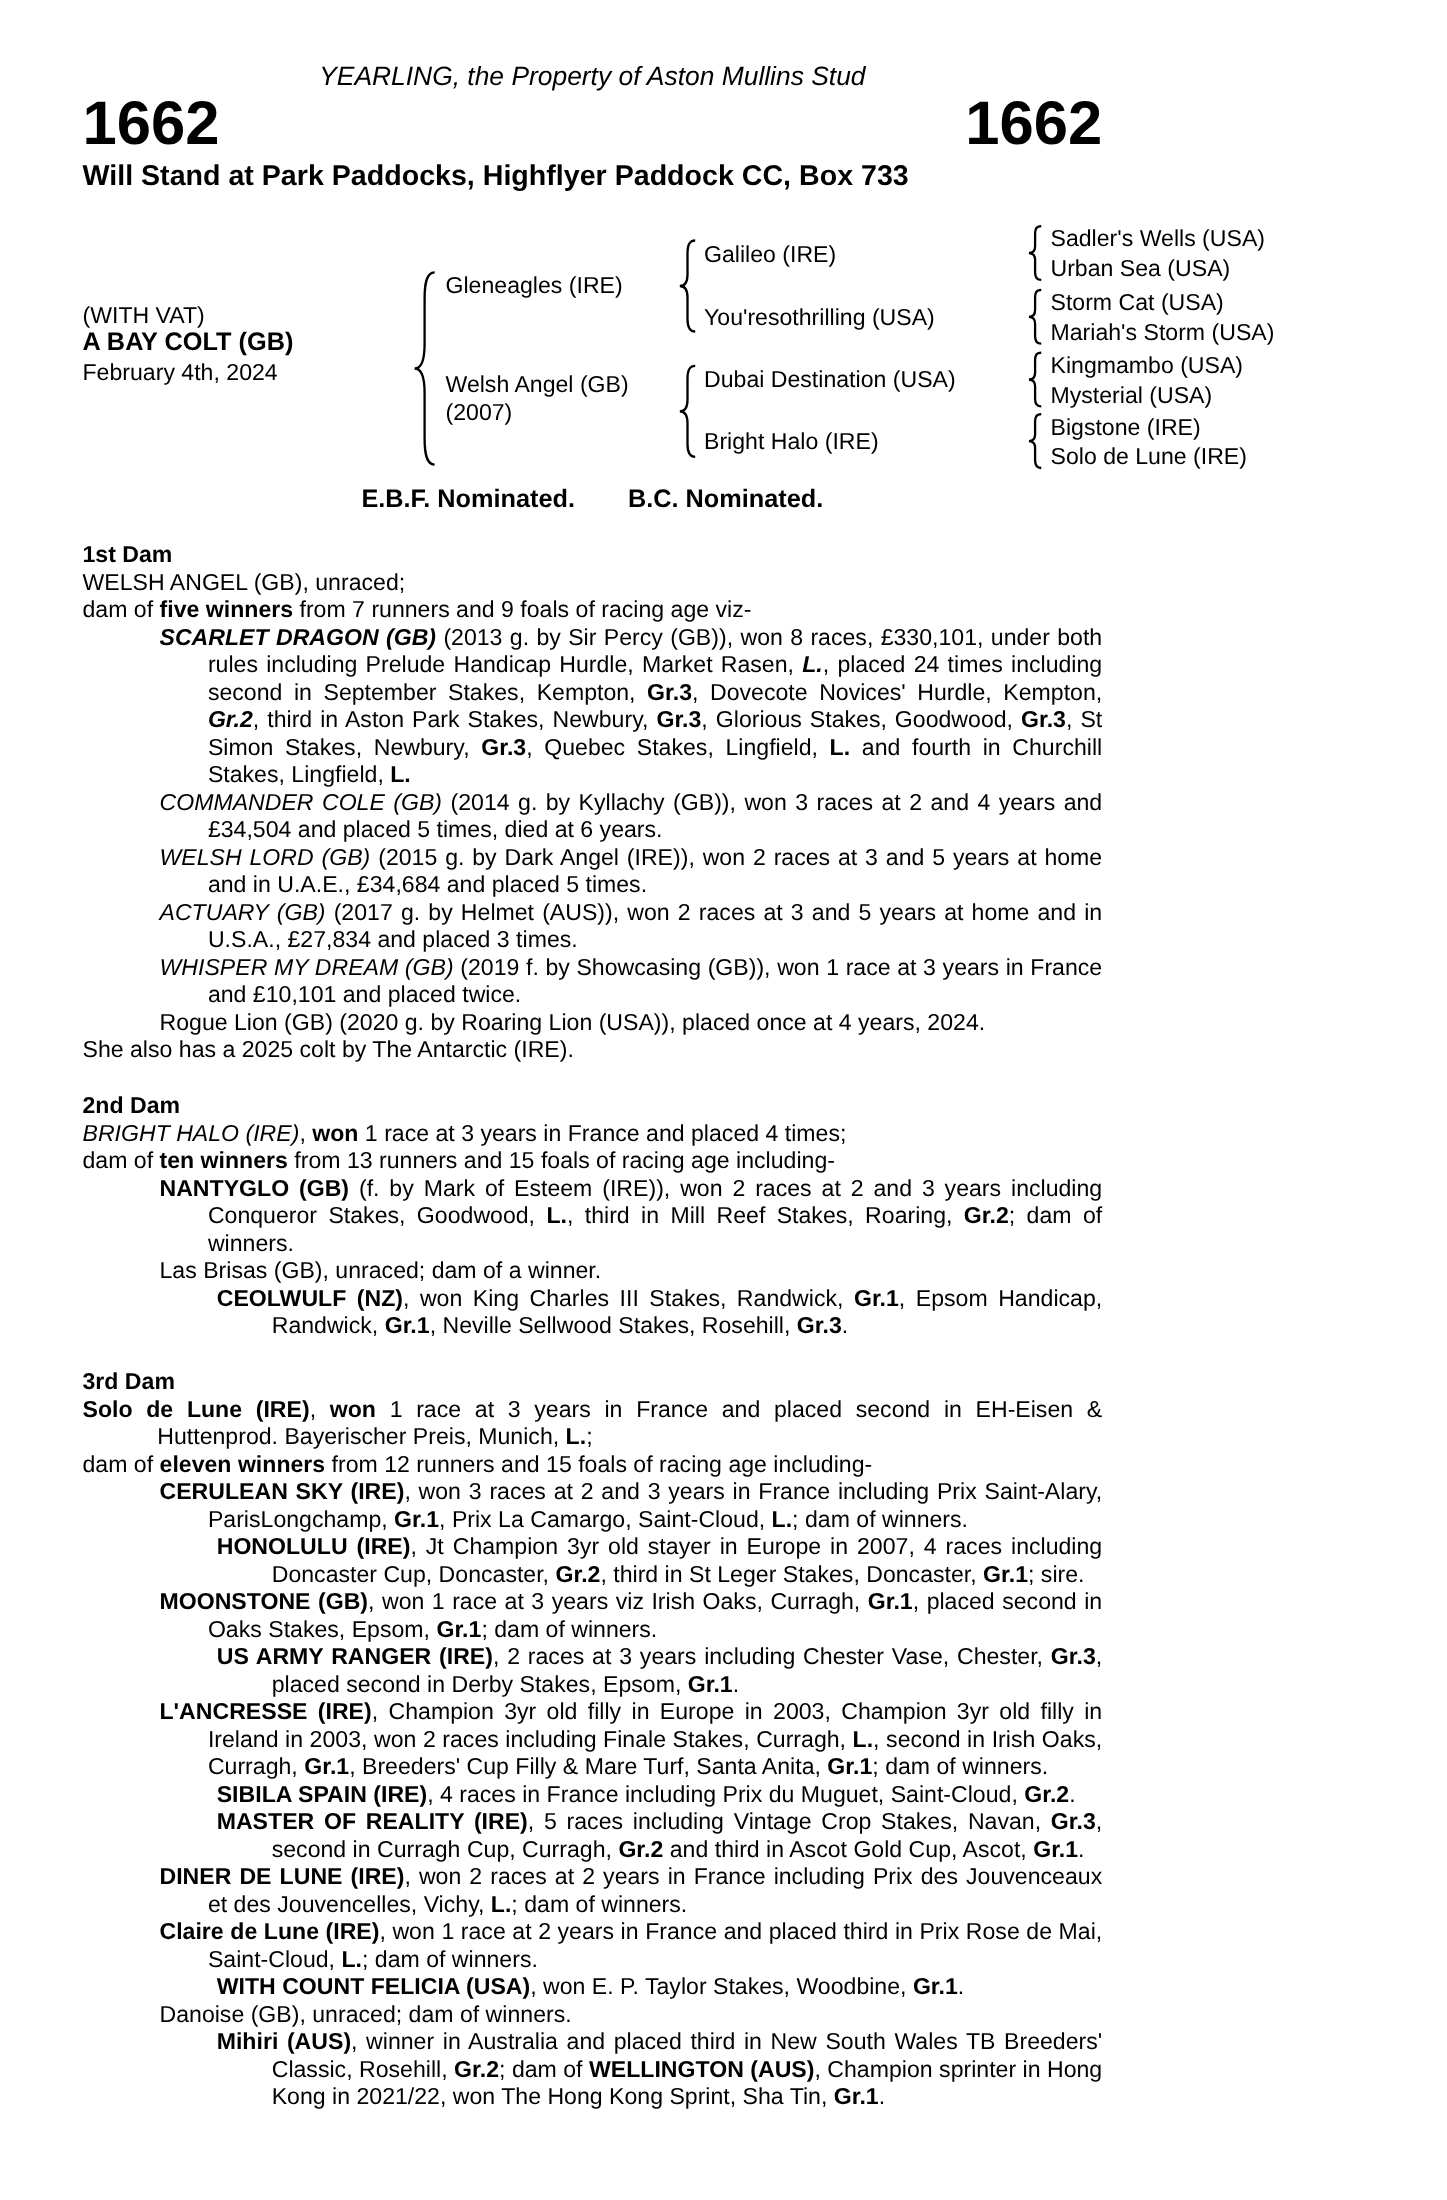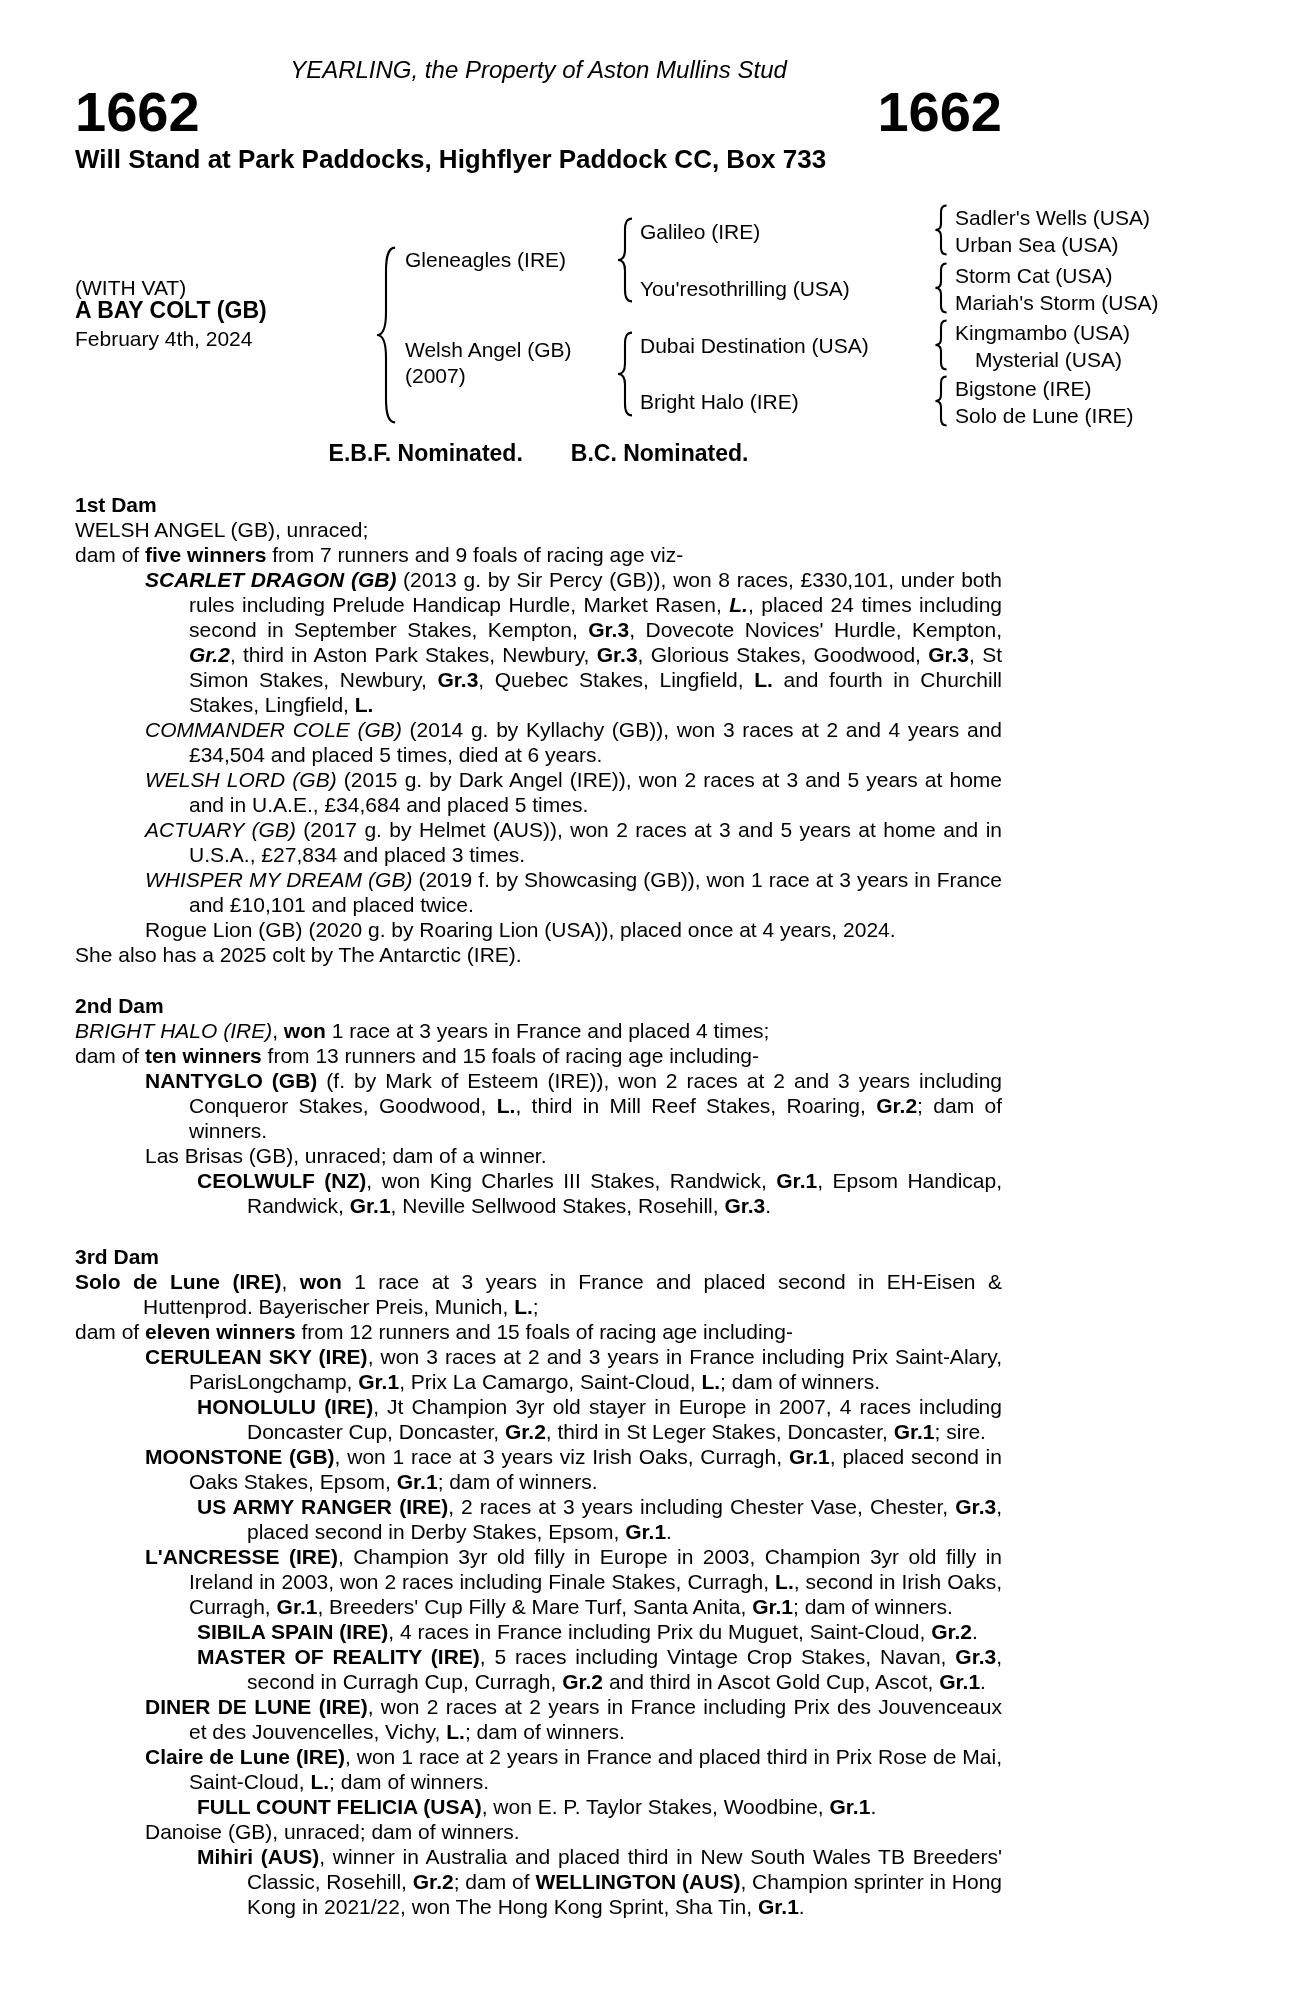--- a/index.html
+++ b/index.html
@@ -25,21 +25,21 @@
   .colt-name { left:0; top:122px; font-weight:bold; font-size:23px; }
   .foal-date { left:0; top:151px; }
   .g2 { left:330px; }
   .sire-name { top:72px; }
   .dam-name  { top:162px; }
   .dam-year  { top:188px; }
   .g3 { left:565px; }
   .r1 { top:44px; } .r2 { top:101px; } .r3 { top:158px; } .r4 { top:214px; }
   .g4 { left:880px; }
   .q1 { top:30px; } .q2 { top:57px; } .q3 { top:88px;text-align:center; } .q4 { top:115px; }
-  .q5 { top:145px; } .q6 { top:172px;margin-left:20px; } .q7 { top:201px; } .q8 { top:228px; }
+  .q5 { top:145px; } .q6 { top:172px; } .q7 { top:201px; } .q8 { top:228px; }
   .brace { position:absolute; overflow:visible; }
   .brace path { fill:none; stroke:#000; stroke-width:2.1; vector-effect:non-scaling-stroke; }
   .main-brace { left:298px; top:66px;  width:26px; height:186px; }
   .b2a        { left:540px; top:40px;  width:20px; height:88px; }
   .b2b        { left:540px; top:154px; width:20px; height:88px; }
   .b3a        { left:858px; top:28px;  width:16px; height:52px; }
   .b3b        { left:858px; top:86px;  width:16px; height:52px; }
   .b3c        { left:858px; top:143px; width:16px; height:52px; }
   .b3d        { left:858px; top:199px; width:16px; height:52px; }
 
@@ -147,19 +147,19 @@
         <p class="para l0"><span>dam of </span><span class="b">eleven winners</span><span> from 12 runners and 15 foals of racing age including-</span></p>
         <p class="para l1"><span class="b">CERULEAN SKY (IRE)</span><span>, won 3 races at 2 and 3 years in France including Prix Saint-Alary, ParisLongchamp, </span><span class="b">Gr.1</span><span>, Prix La Camargo, Saint-Cloud, </span><span class="b">L.</span><span>; dam of winners.</span></p>
         <p class="para l2"><span class="b">HONOLULU (IRE)</span><span>, Jt Champion 3yr old stayer in Europe in 2007, 4 races including Doncaster Cup, Doncaster, </span><span class="b">Gr.2</span><span>, third in St Leger Stakes, Doncaster, </span><span class="b">Gr.1</span><span>; sire.</span></p>
         <p class="para l1"><span class="b">MOONSTONE (GB)</span><span>, won 1 race at 3 years viz Irish Oaks, Curragh, </span><span class="b">Gr.1</span><span>, placed second in Oaks Stakes, Epsom, </span><span class="b">Gr.1</span><span>; dam of winners.</span></p>
         <p class="para l2"><span class="b">US ARMY RANGER (IRE)</span><span>, 2 races at 3 years including Chester Vase, Chester, </span><span class="b">Gr.3</span><span>, placed second in Derby Stakes, Epsom, </span><span class="b">Gr.1</span><span>.</span></p>
         <p class="para l1"><span class="b">L'ANCRESSE (IRE)</span><span>, Champion 3yr old filly in Europe in 2003, Champion 3yr old filly in Ireland in 2003, won 2 races including Finale Stakes, Curragh, </span><span class="b">L.</span><span>, second in Irish Oaks, Curragh, </span><span class="b">Gr.1</span><span>, Breeders' Cup Filly &amp; Mare Turf, Santa Anita, </span><span class="b">Gr.1</span><span>; dam of winners.</span></p>
         <p class="para l2"><span class="b">SIBILA SPAIN (IRE)</span><span>, 4 races in France including Prix du Muguet, Saint-Cloud, </span><span class="b">Gr.2</span><span>.</span></p>
         <p class="para l2"><span class="b">MASTER OF REALITY (IRE)</span><span>, 5 races including Vintage Crop Stakes, Navan, </span><span class="b">Gr.3</span><span>, second in Curragh Cup, Curragh, </span><span class="b">Gr.2</span><span> and third in Ascot Gold Cup, Ascot, </span><span class="b">Gr.1</span><span>.</span></p>
         <p class="para l1"><span class="b">DINER DE LUNE (IRE)</span><span>, won 2 races at 2 years in France including Prix des Jouvenceaux et des Jouvencelles, Vichy, </span><span class="b">L.</span><span>; dam of winners.</span></p>
         <p class="para l1"><span class="b">Claire de Lune (IRE)</span><span>, won 1 race at 2 years in France and placed third in Prix Rose de Mai, Saint-Cloud, </span><span class="b">L.</span><span>; dam of winners.</span></p>
-        <p class="para l2"><span class="b">FULL COUNT FELICIA (USA)</span><span>, won E. P. Taylor Stakes, Woodbine, </span><span class="b">Gr.1</span><span>.</span></p>
+        <p class="para l2"><span class="b">WITH COUNT FELICIA (USA)</span><span>, won E. P. Taylor Stakes, Woodbine, </span><span class="b">Gr.1</span><span>.</span></p>
         <p class="para l1"><span>Danoise (GB), unraced; dam of winners.</span></p>
         <p class="para l2"><span class="b">Mihiri (AUS)</span><span>, winner in Australia and placed third in New South Wales TB Breeders' Classic, Rosehill, </span><span class="b">Gr.2</span><span>; dam of </span><span class="b">WELLINGTON (AUS)</span><span>, Champion sprinter in Hong Kong in 2021/22, won The Hong Kong Sprint, Sha Tin, </span><span class="b">Gr.1</span><span>.</span></p>
       </div>
     </div>
 
 </div>
 
 </body></html>

